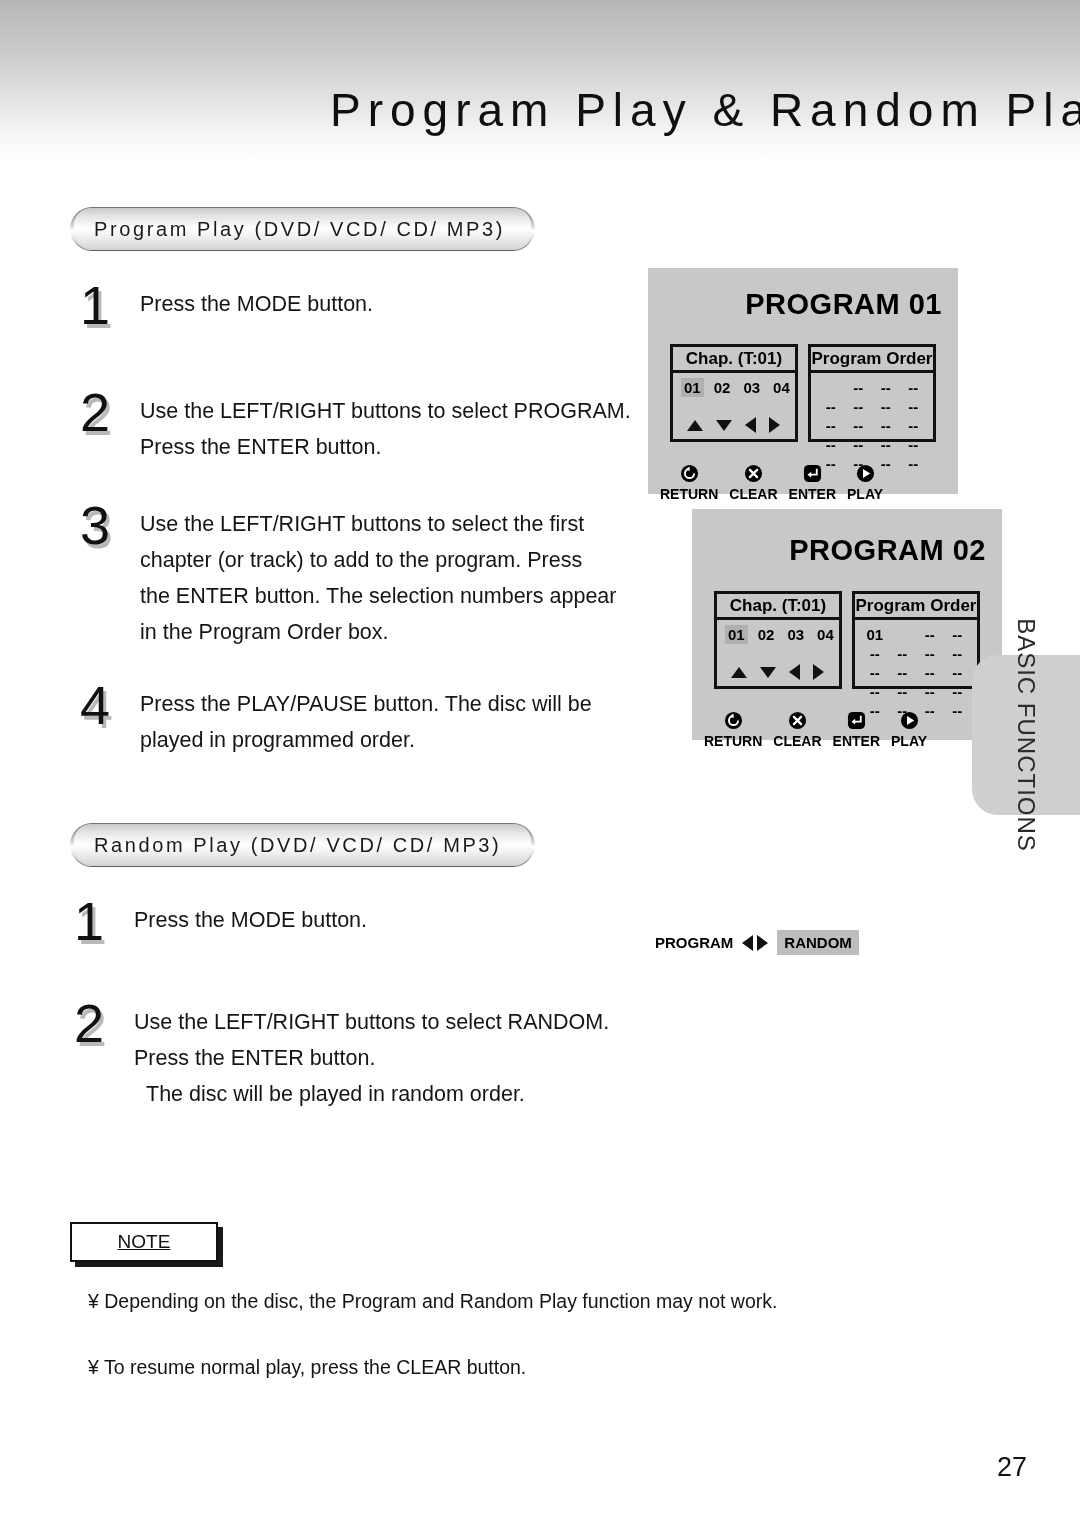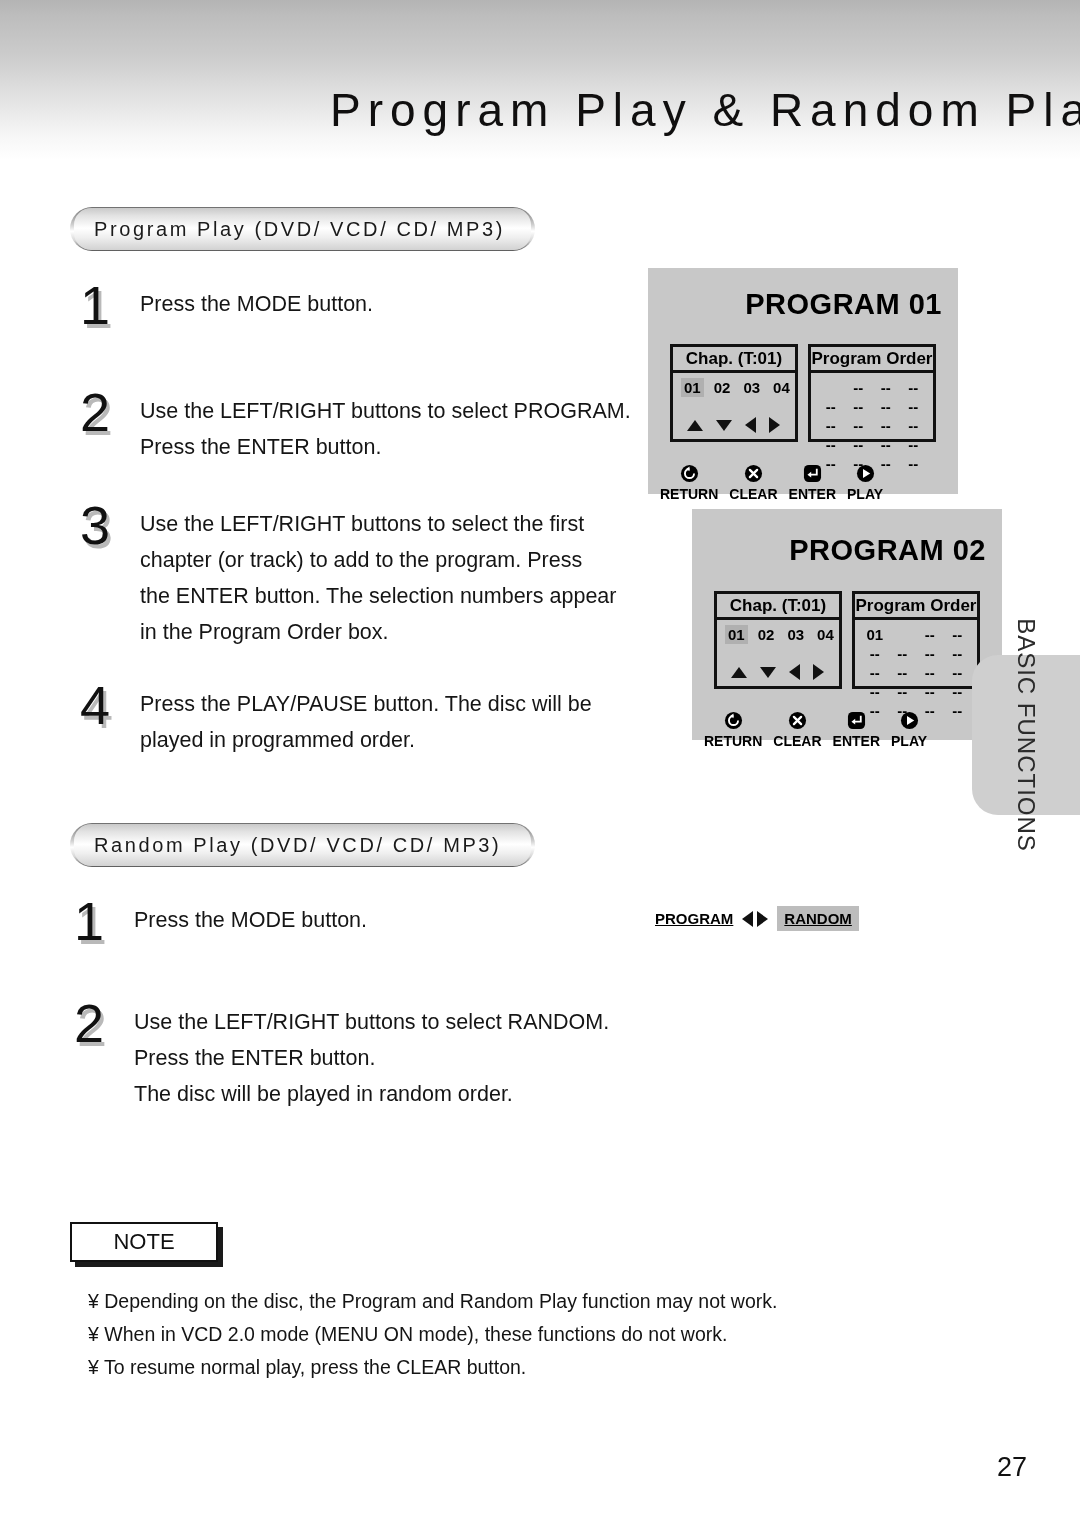--- a/index.html
+++ b/index.html
@@ -89,21 +89,21 @@
     position: absolute;
     left: 60px;
     top: 8px;
     font-size: 21.5px;
     line-height: 36px;
     color: #151515;
     white-space: pre-wrap;
   }
   .step-extra {
     position: absolute;
-    left: 60px;
+    left: 72px;
     font-size: 21.5px;
     line-height: 36px;
     color: #151515;
   }
 
   
   .osd {
     position: absolute;
     background: #c8c8c8;
     box-sizing: border-box;
@@ -240,23 +240,24 @@
 
   
   #note-badge {
     position: absolute;
     border: 2px solid #111;
     background: #ffffff;
     box-shadow: 5px 5px 0 #1a1a1a;
     display: flex;
     align-items: center;
     justify-content: center;
-    font-size: 22px;
+    font-size: 19px;
     color: #111;
     box-sizing: border-box;
+    text-decoration: underline;
   }
   .note-line {
     position: absolute;
     font-size: 19.5px;
     color: #141414;
     white-space: nowrap;
   }
 
   
   #page-number {
@@ -497,41 +498,37 @@
     <span class="step-body">Press the MODE button.</span>
   </div>
 
   <div class="step" style="left:74px; top:996px; width:600px;">
     <span class="step-num">2</span>
     <span class="step-body">Use the LEFT/RIGHT buttons to select RANDOM.
 Press the ENTER button.</span>
     <span class="step-extra" style="top:80px;">The disc will be played in random order.</span>
   </div>
 
-  <div id="mode-strip" style="left:655px; top:906px;text-decoration:underline;">
+  <div id="mode-strip" style="left:655px; top:930px;">
     <span>PROGRAM</span>
     <span class="arrows-pair">
       <span class="tri tri-left"></span>
       <span class="tri tri-right"></span>
     </span>
     <span class="hl">RANDOM</span>
   </div>
 
   <div id="note-badge" style="left:70px; top:1222px; width:148px; height:40px;">
     <span>NOTE</span>
   </div>
 
   <div class="note-line" style="left:88px; top:1290px;">
     <span>¥</span>
     <span>Depending on the disc, the Program and Random Play function may not work.</span>
   </div>
-  <div class="note-line" style="left:88px; top:1323px;">
-    <span>¥</span>
-    <span>When in VCD 2.0 mode (MENU ON mode), these functions do not work.</span>
-  </div>
   <div class="note-line" style="left:88px; top:1356px;">
     <span>¥</span>
     <span>To resume normal play, press the CLEAR button.</span>
   </div>
 
   <div id="page-number">27</div>
 
 </div>
 
 </body></html>

